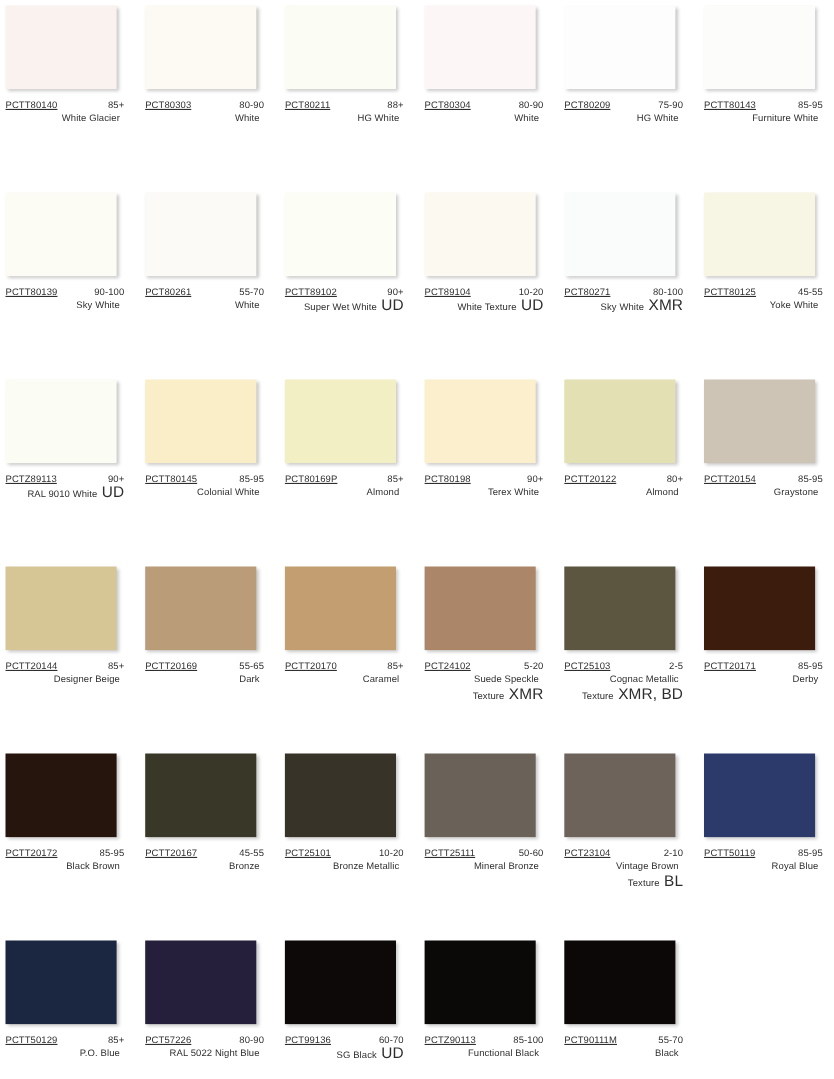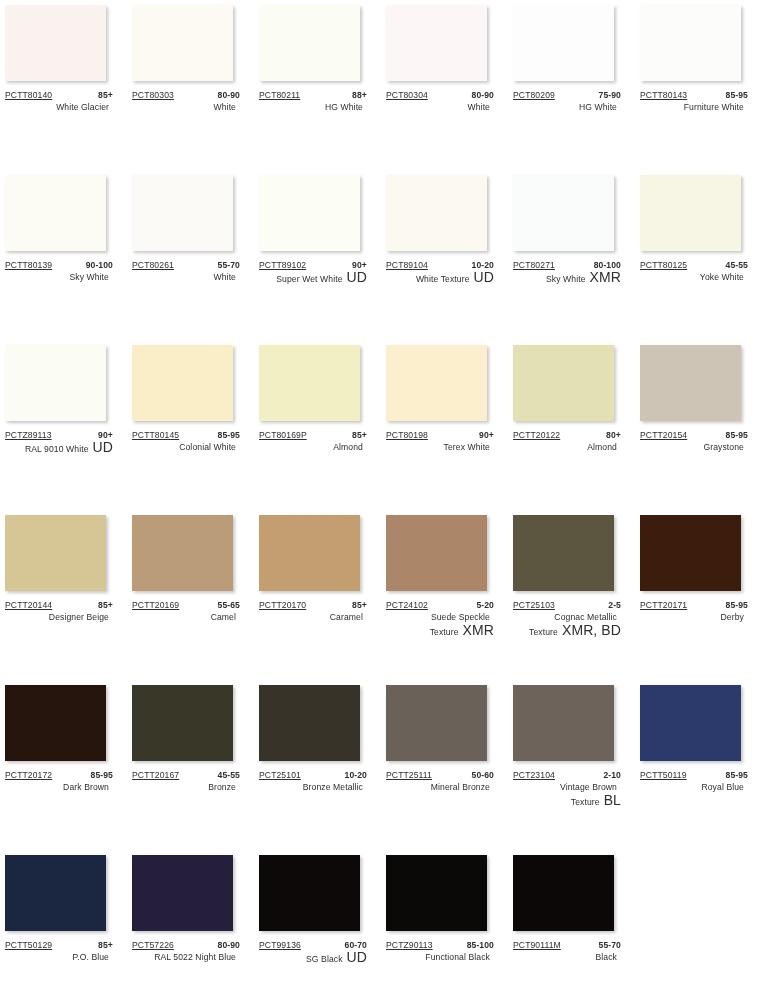--- a/index.html
+++ b/index.html
@@ -61,21 +61,20 @@
   .meta-code {
     font-size: 8.6px;
     color: #2e2e2e;
     text-decoration: underline;
   }
   .meta-gloss {
     font-size: 8.6px;
     color: #2e2e2e;
     text-align: center;
     padding-left: 4px;
-    font-weight: bold;
   }
   .meta-name {
     font-size: 8.6px;
     color: #2e2e2e;
     text-align: right;
     flex: 1 1 auto;
   }
   .meta-suffix {
     font-size: 14px;
     color: #2e2e2e;
@@ -335,21 +334,21 @@
       </div>
     </div>
     <div class="swatch-card">
       <div class="swatch-chip" style="background: rgb(187, 156, 121);"></div>
       <div class="swatch-meta">
         <div class="meta-line">
           <span class="meta-code">PCTT20169</span>
           <span class="meta-gloss">55-65</span>
         </div>
         <div class="meta-line">
-          <span class="meta-name">Camel</span>
+          <span class="meta-name">Dark</span>
           <span class="meta-suffix"></span>
         </div>
       </div>
     </div>
     <div class="swatch-card">
       <div class="swatch-chip" style="background: rgb(195, 158, 113);"></div>
       <div class="swatch-meta">
         <div class="meta-line">
           <span class="meta-code">PCTT20170</span>
           <span class="meta-gloss">85+</span>
@@ -408,21 +407,21 @@
       </div>
     </div>
     <div class="swatch-card">
       <div class="swatch-chip" style="background: rgb(38, 21, 13);"></div>
       <div class="swatch-meta">
         <div class="meta-line">
           <span class="meta-code">PCTT20172</span>
           <span class="meta-gloss">85-95</span>
         </div>
         <div class="meta-line">
-          <span class="meta-name">Dark Brown</span>
+          <span class="meta-name">Black Brown</span>
           <span class="meta-suffix"></span>
         </div>
       </div>
     </div>
     <div class="swatch-card">
       <div class="swatch-chip" style="background: rgb(57, 56, 40);"></div>
       <div class="swatch-meta">
         <div class="meta-line">
           <span class="meta-code">PCTT20167</span>
           <span class="meta-gloss">45-55</span>

